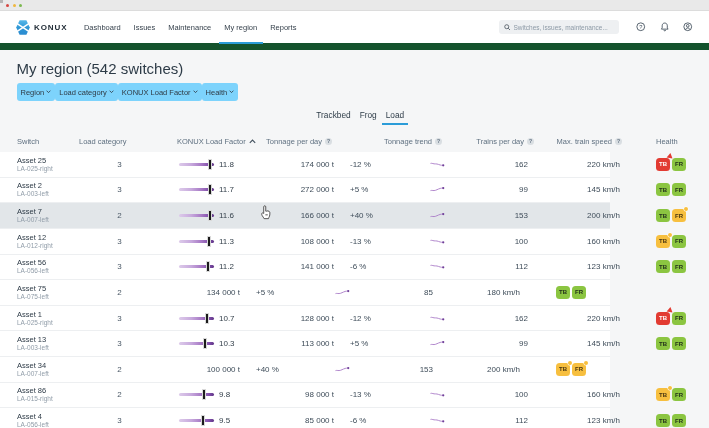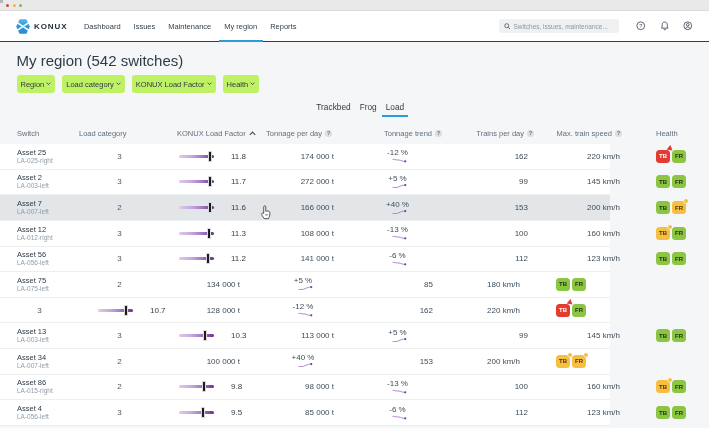--- a/index.html
+++ b/index.html
@@ -9,21 +9,21 @@
 
   
   .titlebar { height:11px; background:#e9e9e9; border-bottom:1px solid #dcdcdc; display:flex; align-items:center; padding-left:6px; position:relative; }
   .titlebar::before { content:""; position:absolute; left:0; top:0; width:3px; height:3px; background:#8a8a8a; opacity:.55; }
   .tl-dot { width:3px; height:3px; border-radius:50%; margin-right:3.6px; }
   .tl-red { background:#d64540; }
   .tl-yellow { background:#f0b73d; }
   .tl-green { background:#7cb950; }
 
   
-  .navbar { height:31px; background:#ffffff; border-bottom:1px solid #14532d; display:flex; align-items:center; padding:0 16px 0 16px; position:relative; }
+  .navbar { height:39px; background:#ffffff; border-bottom:7px solid #14532d; display:flex; align-items:center; padding:0 16px 0 16px; position:relative; }
   .brand { display:flex; align-items:center; }
   .brand svg { width:14px; height:15px; display:block; }
   .brand-name { font-size:8px; font-weight:bold; letter-spacing:0.9px; color:#232e38; margin-left:4px; }
   .nav-items { display:flex; align-items:stretch; height:100%; margin-left:10px; }
   .nav-item { font-size:7.5px; color:#37424d; display:flex; align-items:center; padding:0 6.5px; position:relative; cursor:pointer; }
   .nav-item.active::after { content:""; position:absolute; left:1px; right:1px; bottom:-1px; height:2px; background:#2b9cd8; }
   .nav-spacer { flex:1; }
   .searchbox { width:120px; height:13.5px; background:#eef0f2; border-radius:3px; display:flex; align-items:center; padding:0 5px; }
   .searchbox svg { width:6.5px; height:6.5px; flex:none; }
   .search-input { border:none; outline:none; background:transparent; font-family:"Liberation Sans",sans-serif; font-size:6.5px; color:#37424d; margin-left:3px; width:100%; }
@@ -31,21 +31,21 @@
   .nav-icon { width:10px; height:10px; display:flex; align-items:center; justify-content:center; cursor:pointer; }
   .nav-icon svg { width:9.5px; height:9.5px; display:block; }
   .icon-help { margin-left:17px; }
   .icon-bell { margin-left:13.5px; }
   .icon-user { margin-left:13.5px; }
 
   
   .content { position:relative; }
   .page-title { font-size:15px; font-weight:normal; color:#2e3c48; margin:10px 0 0 16.5px; line-height:17px; }
   .filters { display:flex; margin:6px 0 0 16.5px; }
-  .chip { height:18px; background:#bef264; border-radius:3px; display:flex; align-items:center; padding:0 4px; margin-right:7px; cursor:pointer; }
+  .chip { height:18px; background:#7dd3fc; border-radius:3px; display:flex; align-items:center; padding:0 4px; cursor:pointer; }
   .chip-label { font-size:7.5px; color:#2f3a44; }
   .chip svg { width:5px; height:3.5px; margin-left:2px; display:block; }
   .tabs { display:flex; margin:8px 0 0 12.5px;justify-content:center; }
   .tab { font-size:8.3px; color:#2e3c48; padding:1px 4px 5px 4px; margin-right:1px; position:relative; cursor:pointer; }
   .tab.active::after { content:""; position:absolute; left:0; right:0; bottom:0; height:1.8px; background:#2b9cd8; }
 
   
   .grid-row { display:grid; grid-template-columns:79px 81px 96px 94px 95px 95px 100px 69px; width:610px; }
   .thead { height:21px; margin-top:6px; align-items:center; }
   .th { font-size:7.5px; color:#5f7080; display:flex; align-items:center; }
@@ -62,28 +62,28 @@
   .th-health { padding-left:16px; }
 
   .tbody { }
   .row { height:25.64px; background:#ffffff; border-bottom:1px solid #edeff1; cursor:pointer; }
   .row.highlight { background:#e2e6e9; }
   .c { display:flex; align-items:center; font-size:8px; color:#3f4d5a; }
   .c1 { flex-direction:column; align-items:flex-start; justify-content:center; padding-left:17px; }
   .asset-name { font-size:7.5px; color:#2e3b47; line-height:9px; }
   .asset-id { font-size:6.5px; color:#909ca8; line-height:8px; }
   .c2 { justify-content:center; color:#4a5866; }
-  .c3 { padding-left:17px;gap:12px; }
+  .c3 { padding-left:17px; }
   .klf-bar { position:relative; width:35px; height:10px; margin-left:2px; flex:none; }
   .klf-track { position:absolute; left:0; right:0; top:3.5px; height:3px; border-radius:1.5px;
     background:linear-gradient(90deg,#ddcbea 0%,#c7a9dd 35%,#a678c4 65%,#7e4ba8 88%,#5f3585 100%); }
   .klf-marker { position:absolute; top:0.5px; width:2px; height:9px; background:#1b1b1b; box-shadow:0 0 0 1px #d9d9d9; }
   .klf-value { margin-left:5px; color:#333f4a; }
   .c4 { justify-content:flex-end; padding-right:16px; }
-  .c5 { justify-content:center;flex-direction:column; }
+  .c5 { justify-content:space-between; }
   .c5 .spark { width:15px; height:7px; margin-left:4px; display:block; }
   .c6 { justify-content:flex-end; padding-right:12px; }
   .c7 { justify-content:flex-end; padding-right:20px; }
   .c8 { padding-left:16px; }
   .badge { width:14px; height:13px; border-radius:3.5px; font-size:6px; font-weight:bold; display:flex; align-items:center; justify-content:center; margin-right:2px; position:relative; cursor:pointer; }
   .badge.ok { background:#8bc541; color:#22301a; }
   .badge.warn { background:#f7bf3f; color:#463411; }
   .badge.alert { background:#e23b32; color:#ffffff; }
   .badge.warn::after { content:""; position:absolute; top:-2px; right:-2px; width:4px; height:4px; border-radius:50%; background:#f7bf3f; box-shadow:0 0 0 0.5px #ffffff; }
   .badge.alert::after { content:""; position:absolute; top:-4.5px; right:-3px; width:0; height:0; border-left:3.5px solid transparent; border-right:3.5px solid transparent; border-bottom:5.5px solid #e23b32; transform:rotate(10deg); }
@@ -378,20 +378,24 @@
             </svg>
           </div>
           <div class="c c6">85</div>
           <div class="c c7">180 km/h</div>
           <div class="c c8">
             <span class="badge ok">TB</span>
             <span class="badge ok">FR</span>
           </div>
         </div>
         <div class="grid-row row">
+          <div class="c c1">
+            <div class="asset-name">Asset 1</div>
+            <div class="asset-id">LA-025-right</div>
+          </div>
           <div class="c c2">3</div>
           <div class="c c3">
             <div class="klf-bar">
               <div class="klf-track"></div>
               <div class="klf-marker" style="left: calc(79.09% - 1px);"></div>
             </div>
             <span class="klf-value">10.7</span>
           </div>
           <div class="c c4">128 000 t</div>
           <div class="c c5">

